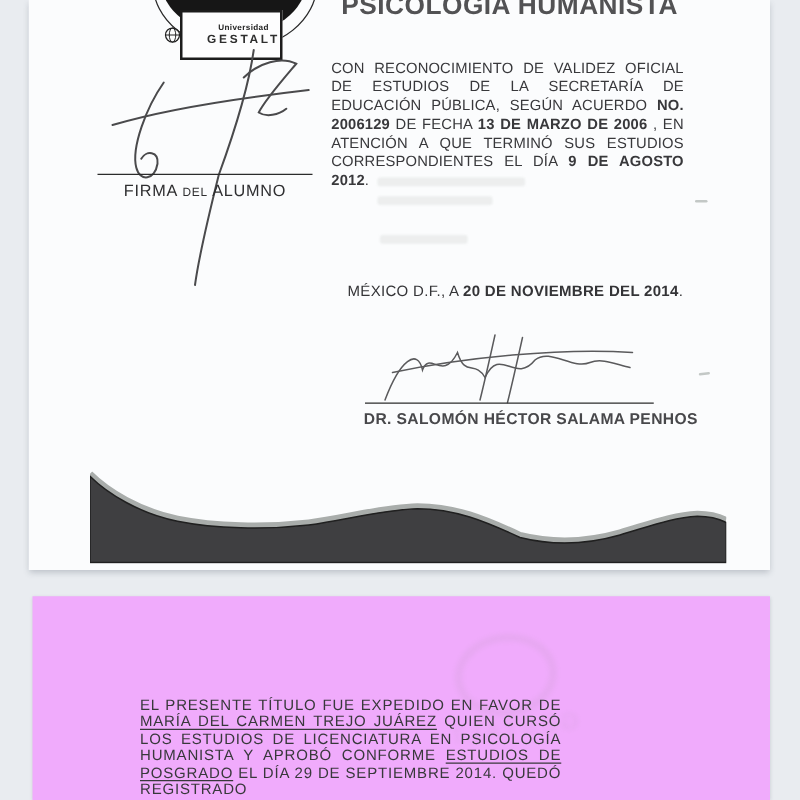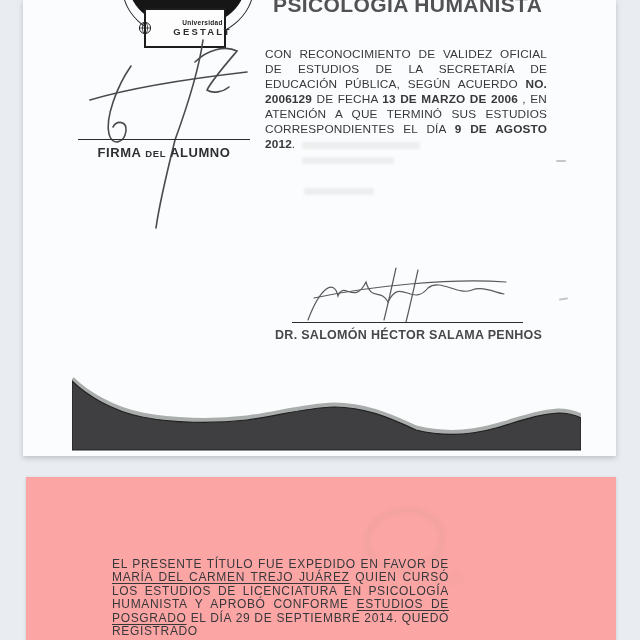--- a/index.html
+++ b/index.html
@@ -9,67 +9,67 @@
     font-family:"Liberation Sans", sans-serif;
     color:#38383b;
   }
   .page{position:absolute; overflow:hidden;}
   #page1{
     left:23px; top:0; width:593px; height:456px;
     background:#fbfcfd; box-shadow:0 2px 5px rgba(70,80,95,.28);
   }
   #page2{
     left:26px; top:477px; width:590px; height:163px;
-    background:#fca5a5; box-shadow:0 1px 3px rgba(70,80,95,.22);
+    background:#f0abfc; box-shadow:0 1px 3px rgba(70,80,95,.22);
   }
   
   .logo-outline{
     position:absolute; left:99px; top:-66px; width:130px; height:104px;
     border:1.5px solid #2a2a2a; border-radius:50%; background:transparent;
   }
   .logo-fill{
     position:absolute; left:106px; top:-58px; width:116px; height:86px;
     background:#161616; border-radius:50%;
   }
   .logo-badge{
     position:absolute; left:121px; top:8px; width:82px; height:40px;
     background:#fdfdfe; border:2.5px solid #1c1c1c;
-    display:flex; align-items:center; justify-content:center; gap:21px;
+    display:flex; align-items:center; justify-content:flex-end; gap:21px;
     box-sizing:border-box;
   }
   .logo-text{display:flex; flex-direction:column; align-items:center; line-height:1;}
   .logo-small{font-size:6.5px; font-weight:700; color:#222; letter-spacing:.3px;}
   .logo-name{font-size:9.5px; font-weight:700; color:#2e2e2e; letter-spacing:2.2px; margin-top:1px;}
   
   .sig1{position:absolute; left:62px; top:36px; width:180px; height:198px;}
   .firma-line{position:absolute; left:55px; top:139px; width:172px; border-top:1.6px solid #2b2b2b;}
   .firma-caption{
     position:absolute; left:48px; top:145px; width:186px; text-align:center;
-    font-size:13px; letter-spacing:.6px; color:#2f2f31; white-space:nowrap;font-weight:bold;
+    font-size:13px; letter-spacing:.6px; color:#2f2f31; white-space:nowrap;
   }
   .firma-caption .sm{font-size:9.5px;}
   
   .heading{
     position:absolute; left:250px; top:-7px; width:320px;
     font-size:21px; font-weight:700; letter-spacing:.4px; color:#525254;
     white-space:nowrap;
   }
   .para1{
     position:absolute; left:242px; top:47px; width:282px;
     font-size:11.8px; line-height:15px; letter-spacing:.15px;
     text-align:justify; color:#38383b;
   }
   .date-line{
     position:absolute; left:255px; top:226px; width:310px;
     font-size:12px; letter-spacing:.25px; color:#343437; white-space:nowrap;
   }
   .sig2{position:absolute; left:277px; top:262px; width:223px; height:63px;}
   .rector-line{position:absolute; left:269px; top:322px; width:231px; border-top:1.6px solid #2d2d2d;}
   .rector-name{
-    position:absolute; left:252px; top:328px; width:229px; text-align:center;
+    position:absolute; left:268px; top:328px; width:229px; text-align:center;
     font-size:12.5px; font-weight:700; letter-spacing:.3px; color:#48484b; white-space:nowrap;
   }
   .rector-title{
     position:absolute; left:252px; top:345px; width:265px; text-align:center;
     font-size:12.5px; letter-spacing:.5px; color:#3c3c3f;
   }
   
   .wave{position:absolute; left:49px; top:377px; width:509px; height:74px;}
   
   .ghost{position:absolute; background:rgba(185,193,188,.22); border-radius:2px; filter:blur(1px);}
@@ -133,20 +133,21 @@
     <div class="heading">PSICOLOGÍA HUMANISTA</div>
 
     <div class="para1"><span>CON RECONOCIMIENTO DE VALIDEZ OFICIAL DE ESTUDIOS DE LA SECRETARÍA DE EDUCACIÓN PÚBLICA, SEGÚN ACUERDO </span><span class="b">NO. 2006129</span><span> DE FECHA </span><span class="b">13 DE MARZO DE 2006</span><span> , EN ATENCIÓN A QUE TERMINÓ SUS ESTUDIOS CORRESPONDIENTES EL DÍA </span><span class="b">9 DE AGOSTO 2012</span><span>.</span></div>
 
     <div class="ghost" style="left:279px; top:142px; width:118px; height:7px;"></div>
     <div class="ghost" style="left:279px; top:157px; width:92px; height:7px;"></div>
     <div class="ghost" style="left:281px; top:188px; width:70px; height:7px;"></div>
     <div class="ghost-dash" style="left:533px; top:160px; width:10px;"></div>
     <div class="ghost-dash" style="left:536px; top:298px; width:9px; transform:rotate(-8deg);"></div>
 
+    <div class="date-line"><span>MÉXICO D.F., A </span><span class="b">20 DE NOVIEMBRE DEL 2014</span><span>.</span></div>
 
     <svg class="sig2" viewBox="0 0 223 63">
       <g fill="none" stroke="#5a5a5c" stroke-width="1.2" stroke-linecap="round">
         <path d="M8,58 C20,26 34,16 38,34 C44,18 54,44 66,20 C72,40 80,26 88,40 C100,14 112,46 128,26 C140,16 158,34 172,28 C182,24 194,30 204,32"></path>
         <path d="M14,36 C70,24 150,16 206,20"></path>
         <path d="M96,6 C92,24 88,42 84,58"></path>
         <path d="M118,8 C114,26 110,44 106,60"></path>
       </g>
     </svg>
     <div class="rector-line"></div>

